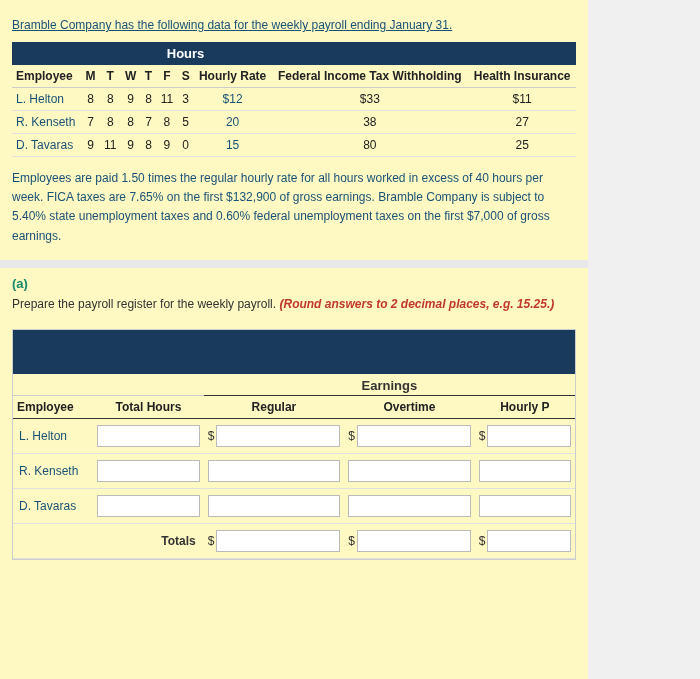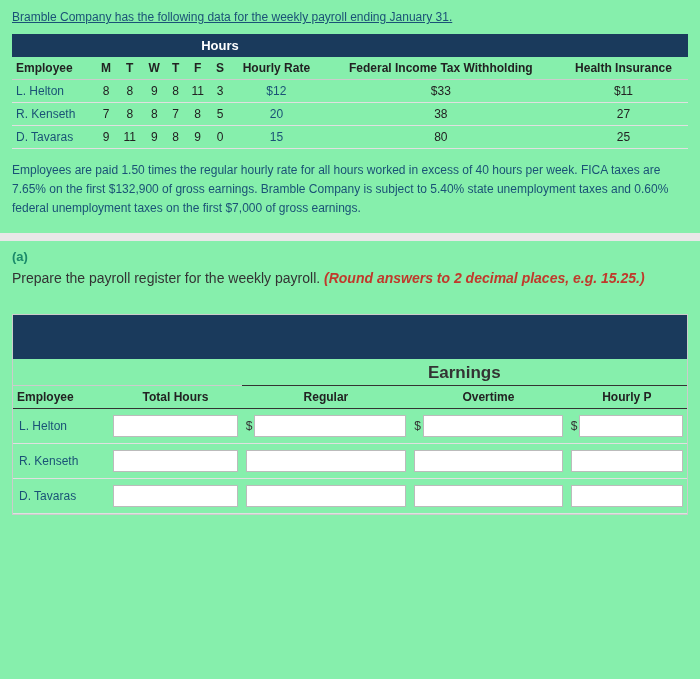--- a/index.html
+++ b/index.html
@@ -4,24 +4,24 @@
   <style>
     * { box-sizing: border-box; margin: 0; padding: 0; }
     body {
       font-family: Arial, sans-serif;
       font-size: 13px;
       background: #f0f0f0;
       color: #333;
       width: 700px;
     }
     .page {
-      background: #86efac;
-      width: 700px;
+      background: #fef9c3;
+      width: 588px;
       min-height: 679px;
-      padding: 10px 12px;
+      padding: 18px 12px;
     }
     .intro-text {
       font-size: 12px;
       color: #1a5276;
       margin-bottom: 10px;
       text-decoration: underline;
     }
     
     .data-table {
       width: 100%;
@@ -80,23 +80,23 @@
     }
     
     .part-label {
       color: #1a8a6a;
       font-size: 13px;
       font-weight: bold;
       padding: 8px 0 6px 0;
     }
     
     .instruction-text {
-      font-size: 14px;
+      font-size: 12px;
       color: #333;
-      margin-bottom: 28px;
+      margin-bottom: 18px;
     }
     .instruction-text span.red-italic {
       color: #c0392b;
       font-style: italic;
       font-weight: bold;
     }
     
     .payroll-outer {
       width: 100%;
       border: 1px solid #ccc;
@@ -113,21 +113,21 @@
     }
     .payroll-table .earnings-header td {
       text-align: center;
       font-size: 12px;
       font-weight: bold;
       padding: 4px 0 2px 0;
       border-bottom: 1px solid #ccc;
     }
     .payroll-table .earnings-header td.earnings-label {
       border-bottom: 1px solid #333;
-      font-size: 17px;
+      font-size: 13px;
     }
     .payroll-table .col-header-row td {
       font-size: 12px;
       font-weight: bold;
       padding: 4px 4px;
       border-bottom: 1px solid #333;
       text-align: center;
       color: #222;
     }
     .payroll-table .col-header-row td.left {
@@ -325,17 +325,38 @@
             <input class="cell-input" type="text" style="">
           </td>
           <td class="col-overtime">
             <input class="cell-input" type="text" style="">
           </td>
           <td class="col-gross">
             <input class="cell-input" type="text" style="">
           </td>
         </tr>
 
+        <tr class="data-row">
+          <td colspan="2" class="totals-label col-employee">Totals</td>
+          <td class="col-regular">
+            <div class="input-with-dollar">
+              <span>$</span>
+              <input class="cell-input" type="text" style="">
+            </div>
+          </td>
+          <td class="col-overtime">
+            <div class="input-with-dollar">
+              <span>$</span>
+              <input class="cell-input" type="text" style="">
+            </div>
+          </td>
+          <td class="col-gross">
+            <div class="input-with-dollar">
+              <span>$</span>
+              <input class="cell-input" type="text" style="">
+            </div>
+          </td>
+        </tr>
       </tbody>
     </table>
   </div>
 
 </div>
 
 </body></html>

